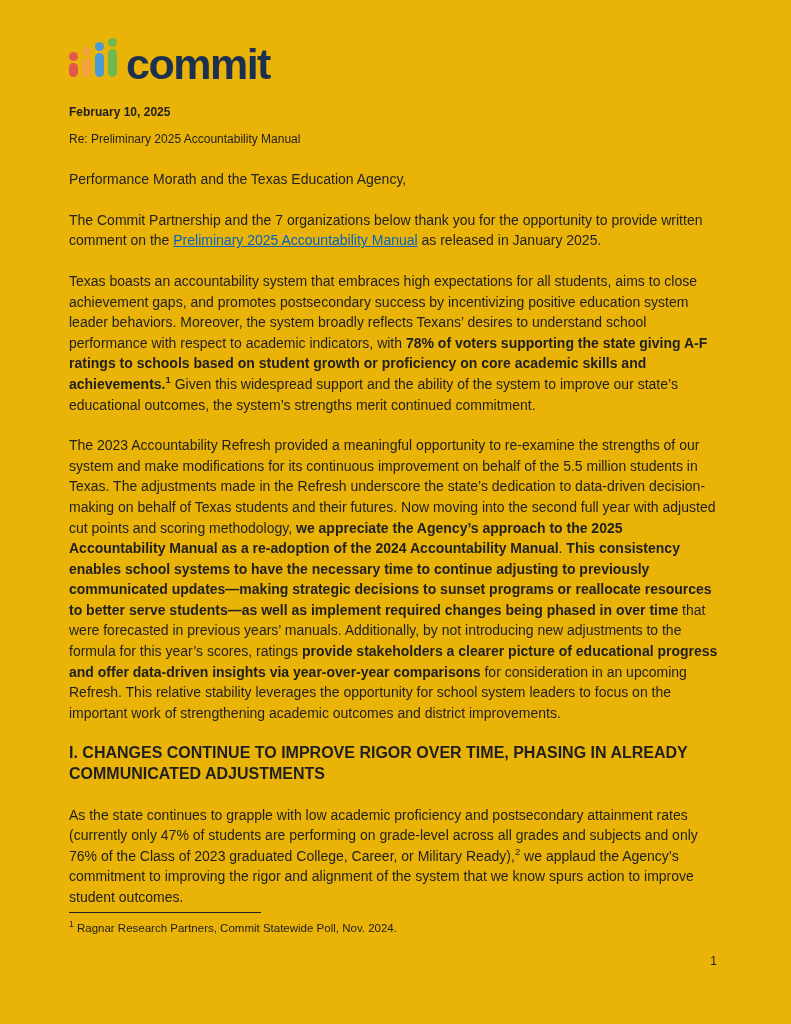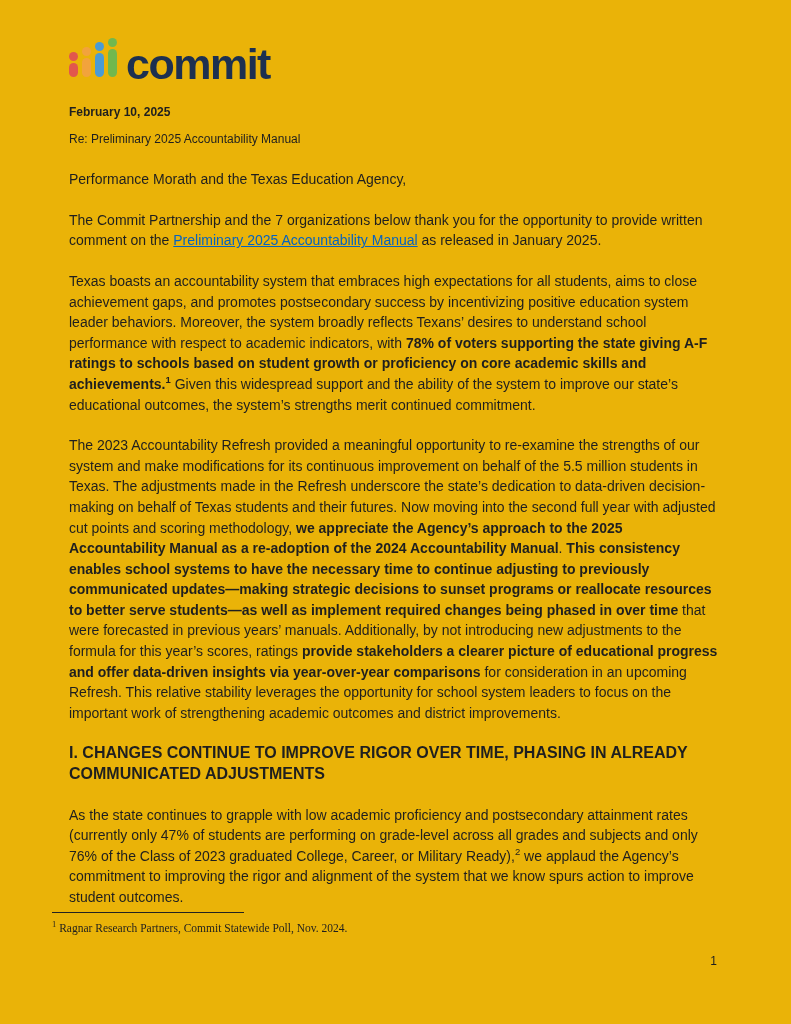--- a/index.html
+++ b/index.html
@@ -64,26 +64,25 @@
     font-size: 16px;
     line-height: 20.6px;
     font-weight: 700;
     margin-bottom: 20px;
     margin-top: 6px;
   }
 
   
   .footnotes {
     position: absolute;
-    left: 52px;
+    left: 69px;
     top: 912px;
     width: 650px;
     font-size: 11.5px;
     line-height: 18px;
-    font-family: Liberation Serif, serif;
   }
   .fn-divider {
     width: 192px;
     border-top: 1.6px solid #222;
     margin-bottom: 6px;
   }
   .fn-sup { vertical-align: super; font-size: 8.5px; line-height: 0; }
   .page-number {
     position: absolute;
     right: 74px;

